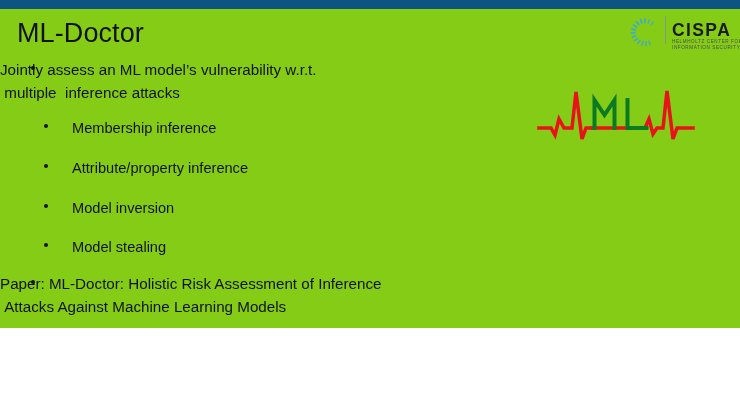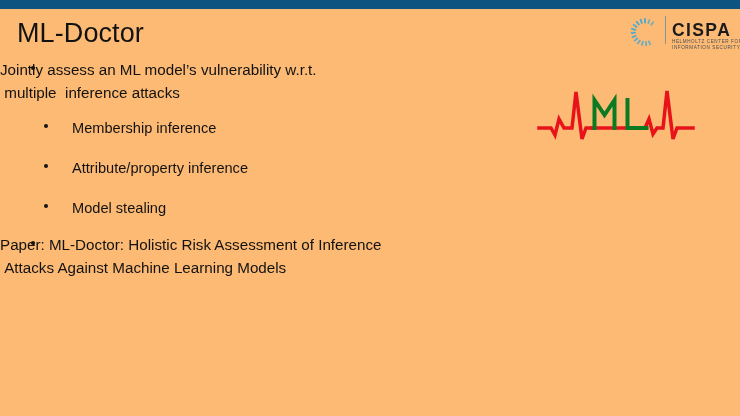--- a/index.html
+++ b/index.html
@@ -8,22 +8,22 @@
     padding: 0;
     background: #ffffff;
   }
   body {
     font-family: "Liberation Sans", sans-serif;
     -webkit-font-smoothing: antialiased;
   }
   #slide {
     position: relative;
     width: 740px;
-    height: 416px;
-    background: #fdba74;
+    height: 328px;
+    background: #84cc16;
     overflow: hidden;
   }
 
   
   #top-bar {
     position: absolute;
     left: 0;
     top: 0;
     width: 740px;
     height: 9px;
@@ -167,20 +167,24 @@
     <div class="bullet-row bullet-level2" id="b-sub-1">
       <span class="dot"></span>
       <span class="bullet-text">Membership inference</span>
     </div>
 
     <div class="bullet-row bullet-level2" id="b-sub-2">
       <span class="dot"></span>
       <span class="bullet-text">Attribute/property inference</span>
     </div>
 
+    <div class="bullet-row bullet-level2" id="b-sub-3">
+      <span class="dot"></span>
+      <span class="bullet-text">Model inversion</span>
+    </div>
 
     <div class="bullet-row bullet-level2" id="b-sub-4">
       <span class="dot"></span>
       <span class="bullet-text">Model stealing</span>
     </div>
 
     <div class="bullet-row bullet-level1" id="b-paper">
       <span class="dot"></span>
       <span class="bullet-text">Paper: ML-Doctor: Holistic Risk Assessment of Inference
  Attacks Against Machine Learning Models</span>

